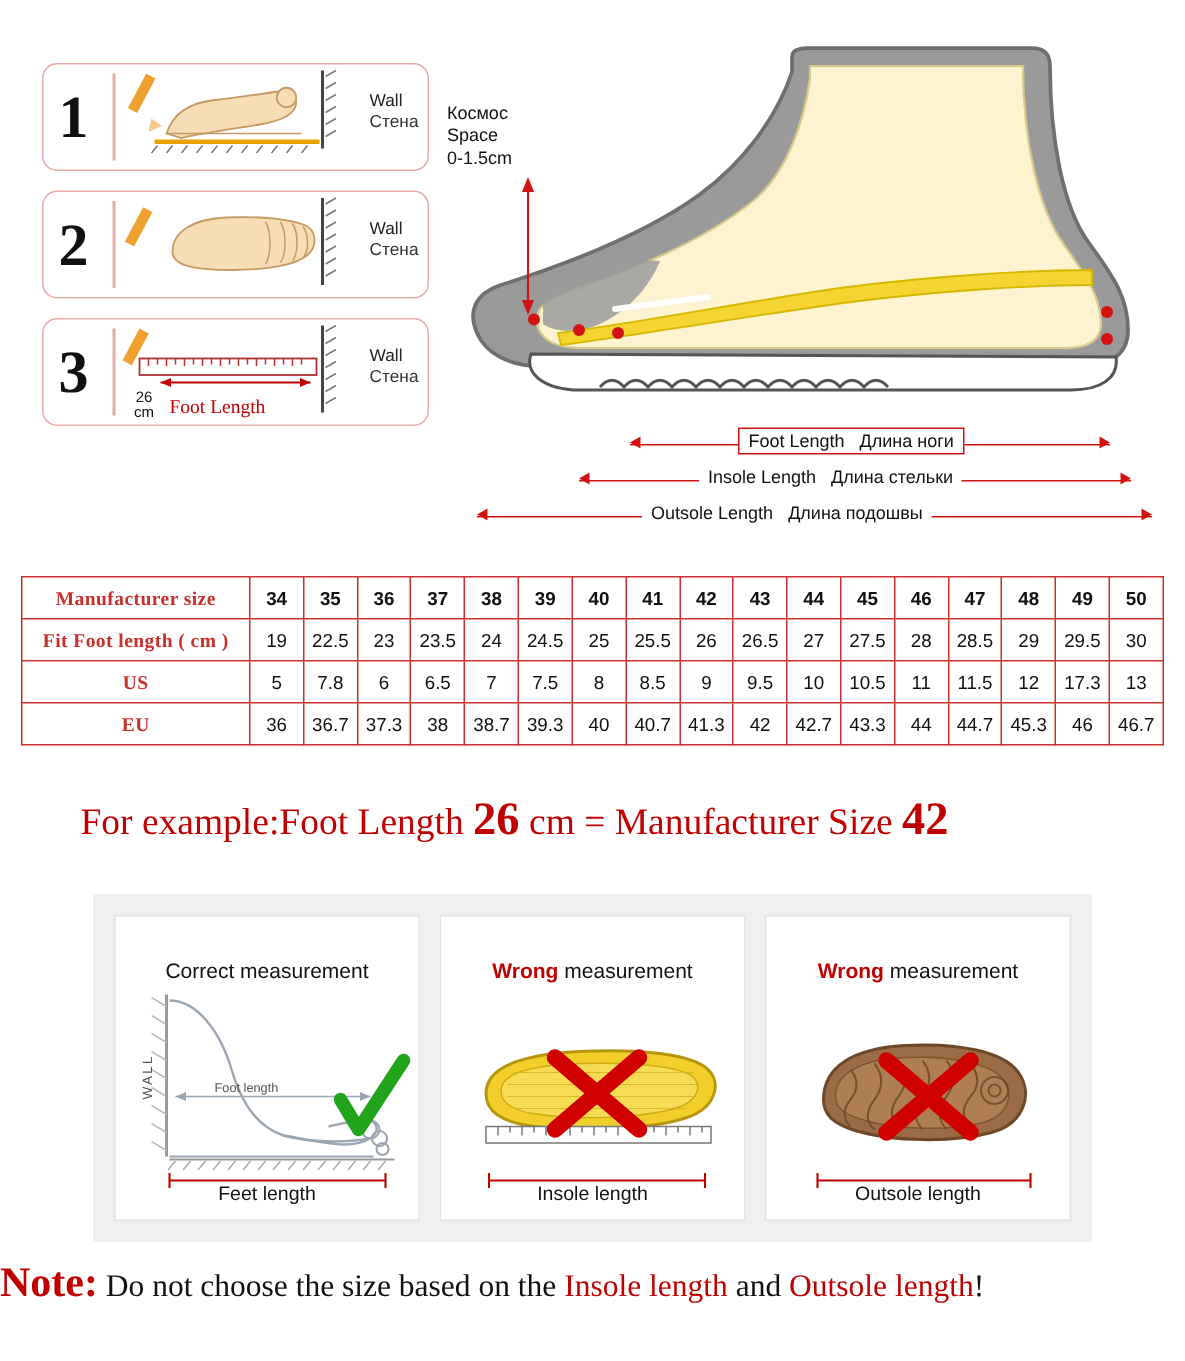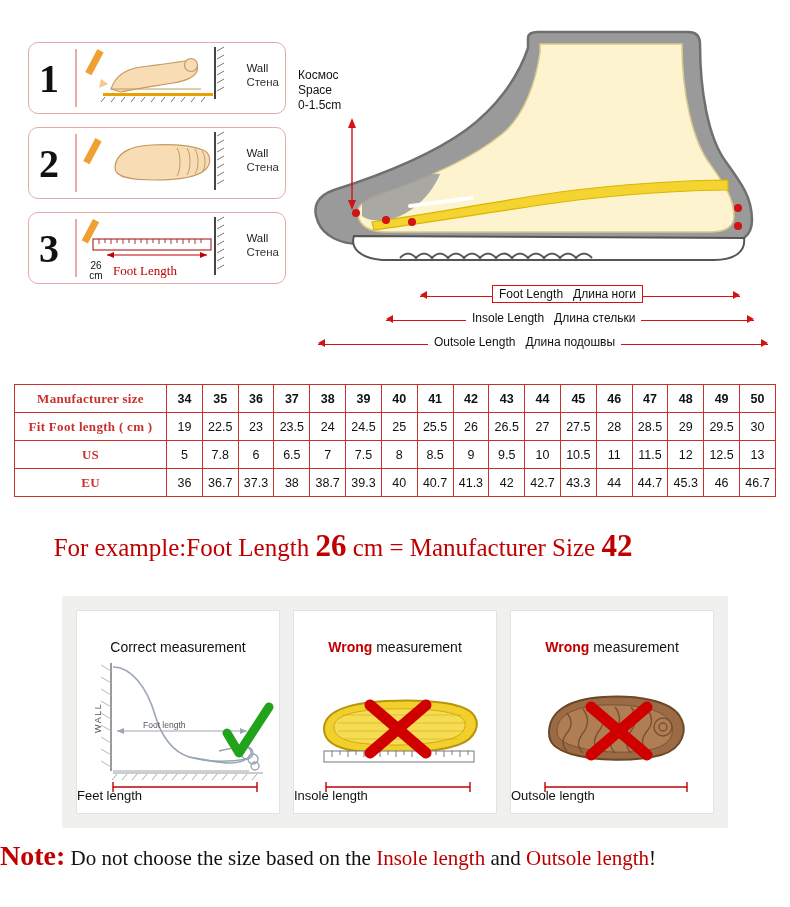--- a/index.html
+++ b/index.html
@@ -95,21 +95,21 @@
   }
   .cell1 { left: 14px; }
   .cell2 { left: 231px; }
   .cell3 { left: 448px; }
   .cell-title {
     position: absolute; top: 28px; left: 0; width: 100%; text-align: center;
     font-size: 14px; color: #111;
   }
   .cell-title .red { color: #c00000; font-weight: bold; }
   .cell-foot {
-    position: absolute; bottom: 10px; left: 0; width: 100%; 
+    position: absolute; bottom: 10px; left: 0; width: 100%; text-align: center;
     font-size: 13px; color: #111;
   }
 
   
   .note {
     position: absolute; left: 0; top: 840px; width: 790px; text-align: left;
     font-family: "Liberation Serif", serif; font-size: 21px; color: #111;
   }
   .note .kw { color: #c00000; font-size: 28px; font-weight: bold; }
   .note .rd { color: #c00000; }
@@ -385,21 +385,21 @@
           <td>7.5</td>
           <td>8</td>
           <td>8.5</td>
           <td>9</td>
           <td>9.5</td>
           <td>10</td>
           <td>10.5</td>
           <td>11</td>
           <td>11.5</td>
           <td>12</td>
-          <td>12.5</td>
+          <td>17.3</td>
           <td>13</td>
         </tr>
         <tr>
           <td class="head">EU</td>
           <td>36</td>
           <td>36.7</td>
           <td>37.3</td>
           <td>38</td>
           <td>38.7</td>
           <td>39.3</td>

